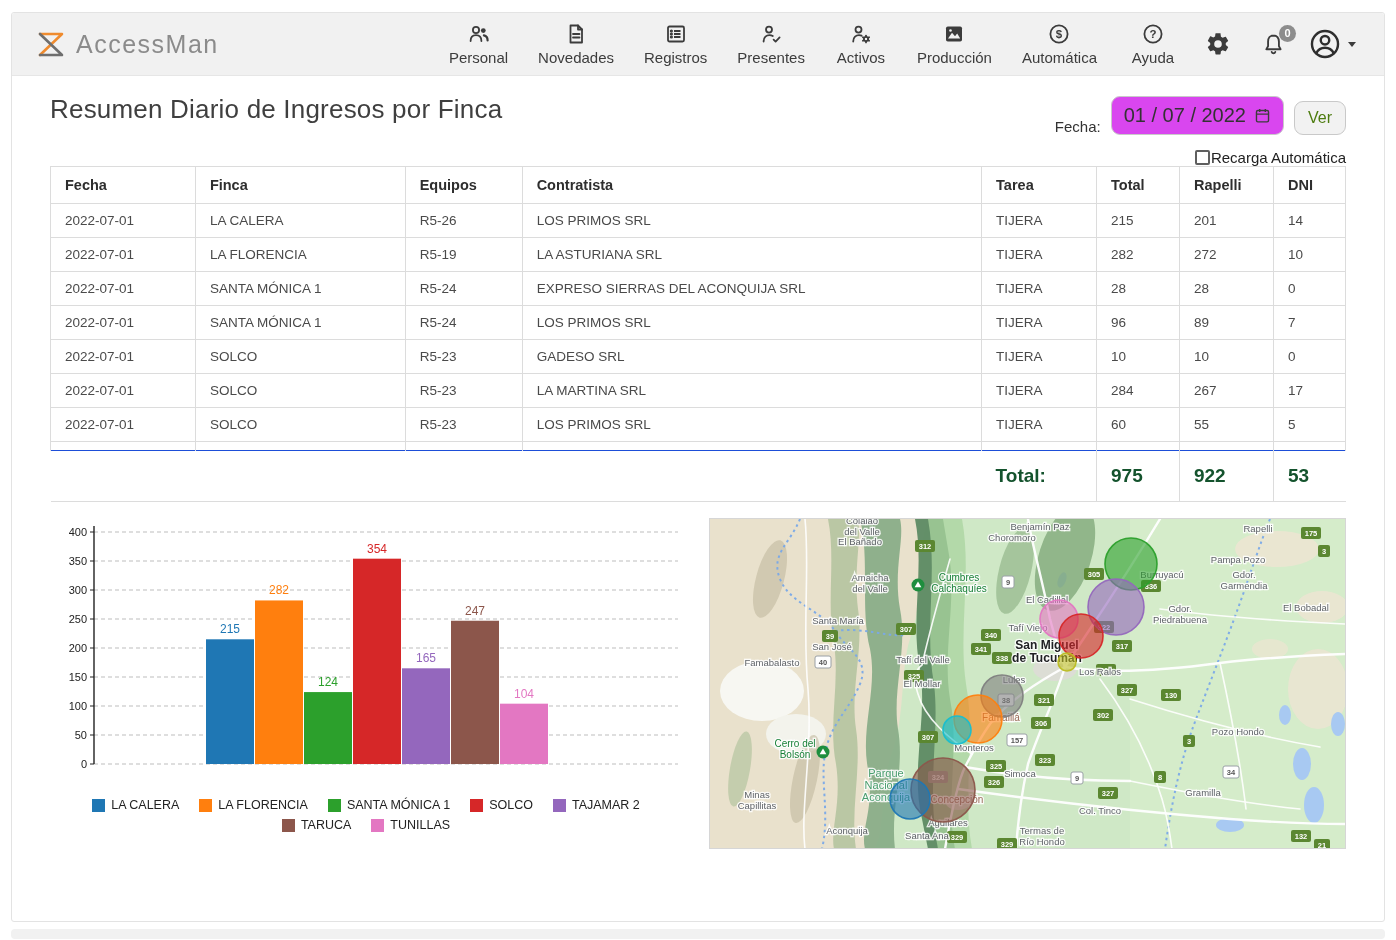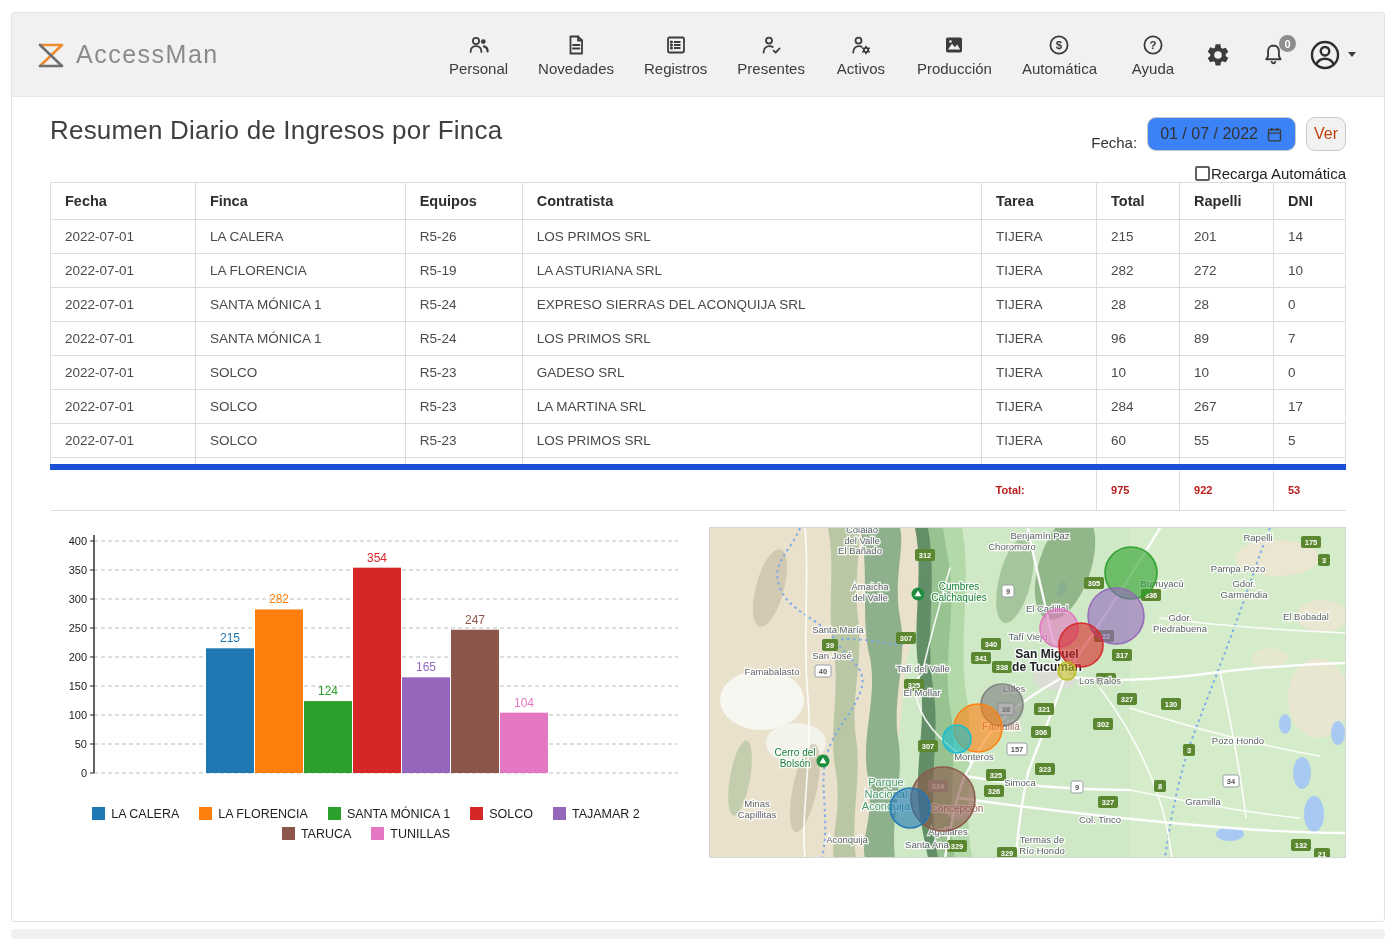--- a/index.html
+++ b/index.html
@@ -2,54 +2,54 @@
 <html><head>
 <meta charset="utf-8">
 <style>
   * { margin:0; padding:0; box-sizing:border-box; }
   html,body { background:#fff; font-family:"Liberation Sans", sans-serif; color:#333; }
   .page { width:1396px; height:940px; background:#fff; padding:12px 11px 0 11px; }
   .card { border:1px solid #e3e3e3; border-radius:3px; background:#fff; height:910px; overflow:hidden; }
   .footer-strip { height:10px; background:#f1f1f1; border-radius:4px; margin-top:7px; }
 
   
-  .topbar { background:#f1f1f1; height:84px; display:flex; align-items:center; padding:0 28px 0 24px; border-bottom:1px solid #e6e6e6; }
+  .topbar { background:#f1f1f1; height:63px; display:flex; align-items:center; padding:0 28px 0 24px; border-bottom:1px solid #e6e6e6; }
   .brand { display:flex; align-items:center; gap:10px; margin-right:auto; cursor:pointer; }
   .brand-name { font-size:25px; color:#8b8b8b; letter-spacing:1.5px; font-weight:400; }
   .nav { display:flex; align-items:flex-start; gap:30px; }
   .nav-item { display:flex; flex-direction:column; align-items:center; gap:3px; cursor:pointer; min-width:52px; }
   .nav-item svg { display:block; }
   .nav-label { font-size:15px; color:#3c3c3c; white-space:nowrap; }
   .icon-btn { margin-left:14px; position:relative; cursor:pointer; display:flex; align-items:center; }
   .badge { position:absolute; top:-7px; right:-10px; background:#8d8d8d; color:#fff; font-size:11px; font-weight:bold;
            width:17px; height:17px; border-radius:50%; display:flex; align-items:center; justify-content:center; }
   .caret { width:0; height:0; border-left:4px solid transparent; border-right:4px solid transparent; border-top:5px solid #3c3c3c; margin-left:6px; }
   .avatar-group { display:flex; align-items:center; margin-left:22px; cursor:pointer; }
 
   
   .content { padding:18px 38px 0 38px; }
   .title-row { display:flex; align-items:flex-start; justify-content:space-between; }
   h1 { font-size:26px; font-weight:300; color:#3f3f3f; letter-spacing:.2px; }
   .controls { display:flex; flex-direction:column; align-items:flex-end; gap:14px; padding-top:2px; }
   .date-row { display:flex; align-items:flex-end; gap:10px; }
   .date-label { font-size:15px; color:#333; }
-  .date-input { display:flex; align-items:center; gap:8px; background:#3b82f6; border:1px solid #c9c9c9; border-radius:9px;
-                padding:7px 12px; font-size:16px; color:#333; cursor:pointer; }
-  .btn { background:#f2f2f2; border:1px solid #c9c9c9; border-radius:9px; padding:7px 7px; font-size:16px; color:#c2410c; cursor:pointer; }
+  .date-input { display:flex; align-items:center; gap:8px; background:#d946ef; border:1px solid #c9c9c9; border-radius:9px;
+                padding:7px 12px; font-size:20px; color:#333; cursor:pointer; }
+  .btn { background:#f2f2f2; border:1px solid #c9c9c9; border-radius:9px; padding:7px 13px; font-size:16px; color:#4d7c0f; cursor:pointer; }
   .check-row { display:flex; align-items:center; gap:1px; font-size:15px; color:#222; }
   .checkbox { width:15px; height:15px; border:2px solid #5f5f5f; background:#fff; border-radius:2px; cursor:pointer; }
 
   
   table.summary { width:100%; border-collapse:collapse; }
   table.summary th, table.summary td { border:1px solid #dcdcdc; padding:9px 14px; font-size:13.5px; text-align:left; }
   table.summary th { font-size:14.5px; font-weight:bold; color:#2e2e2e; padding:10px 14px; }
   table.summary td { color:#4a4a4a; }
   th.num, td.num { text-align:right; }
   tr.partial td { padding:0; height:9px; border-bottom:none; }
-  tr.totals td { border-top:6px solid #1d4ed8; border-left:none; border-right:none; font-weight:bold; color:#b91c1c; font-size:11px; padding:14px 14px; }
+  tr.totals td { border-top:1px solid #1d4ed8; border-left:none; border-right:none; font-weight:bold; color:#14532d; font-size:19px; padding:14px 14px; }
   tr.totals td.num { border-left:1px solid #dcdcdc; }
   td.total-label { text-align:right; }
   
   col.c-fecha{width:145px} col.c-finca{width:210px} col.c-equipos{width:117px} col.c-contr{width:460px}
   col.c-tarea{width:115px} col.c-total{width:83px} col.c-tarj{width:94px} col.c-dni{width:72px}
 
   
   .bottom { display:flex; justify-content:space-between; margin-top:16px; padding-left:6px; }
   .chart-box { width:640px; }
   .legend { display:flex; flex-wrap:wrap; justify-content:center; column-gap:20px; row-gap:6px; margin-top:4px; max-width:620px; }

